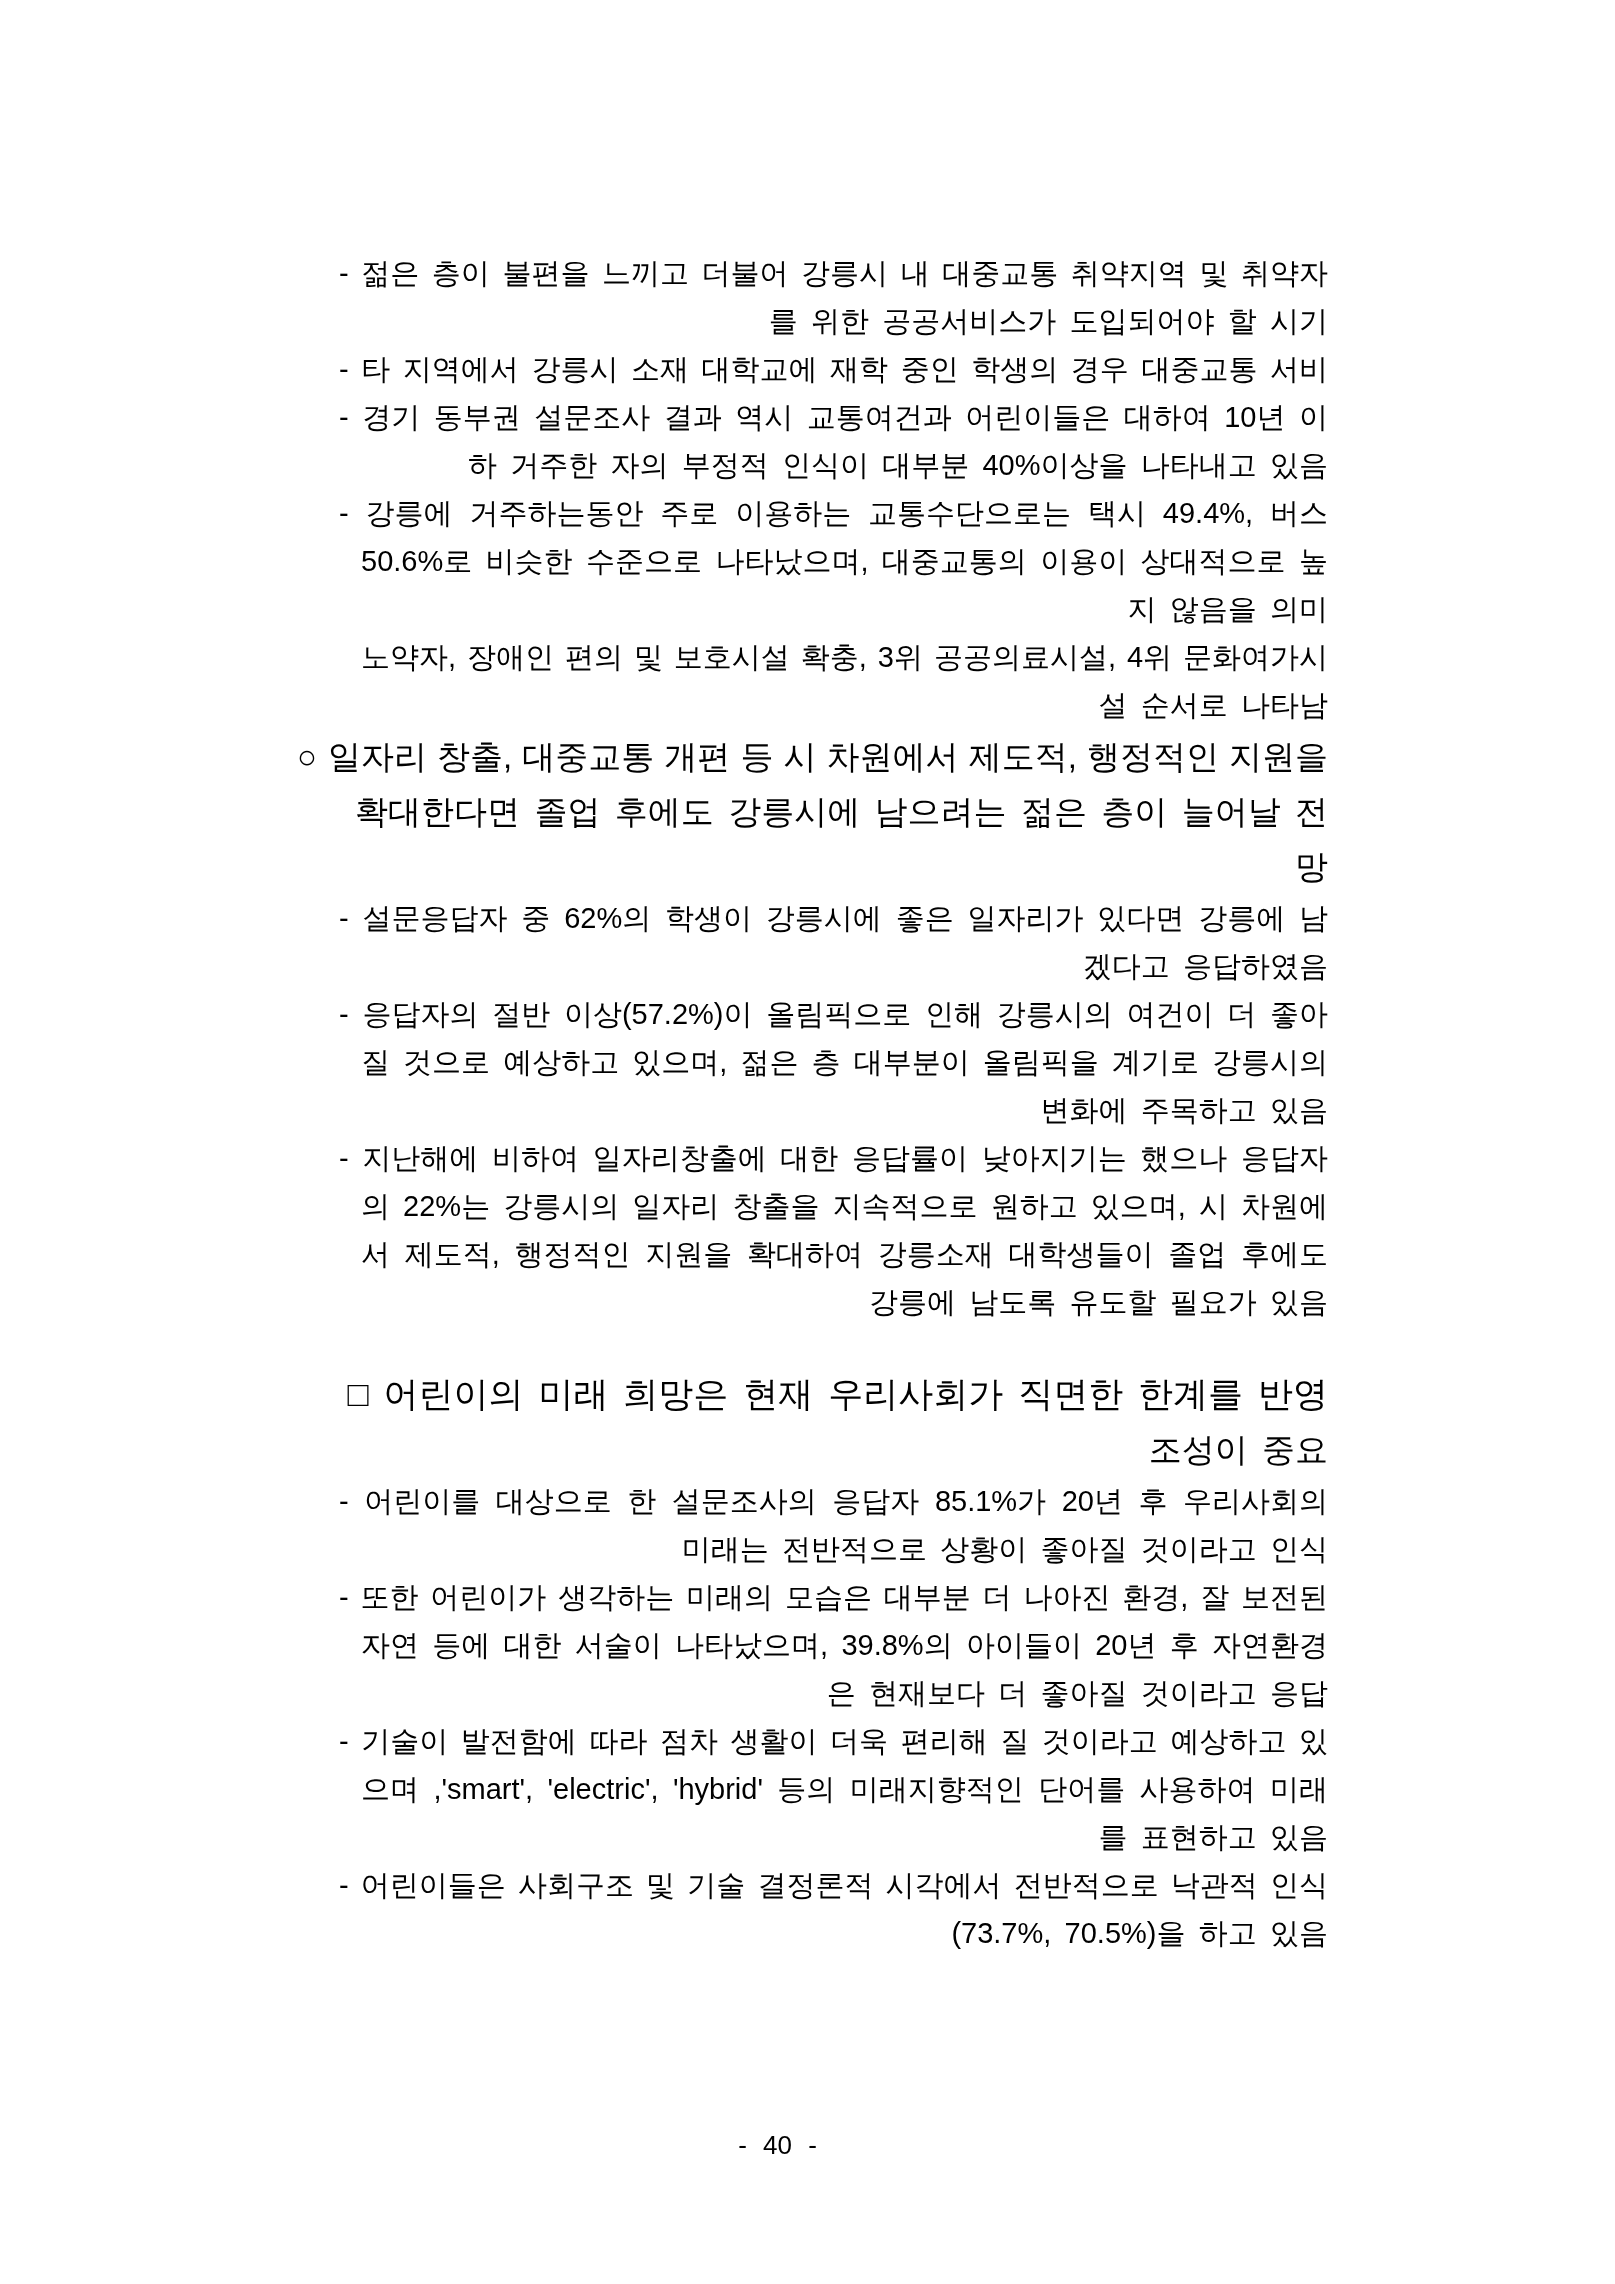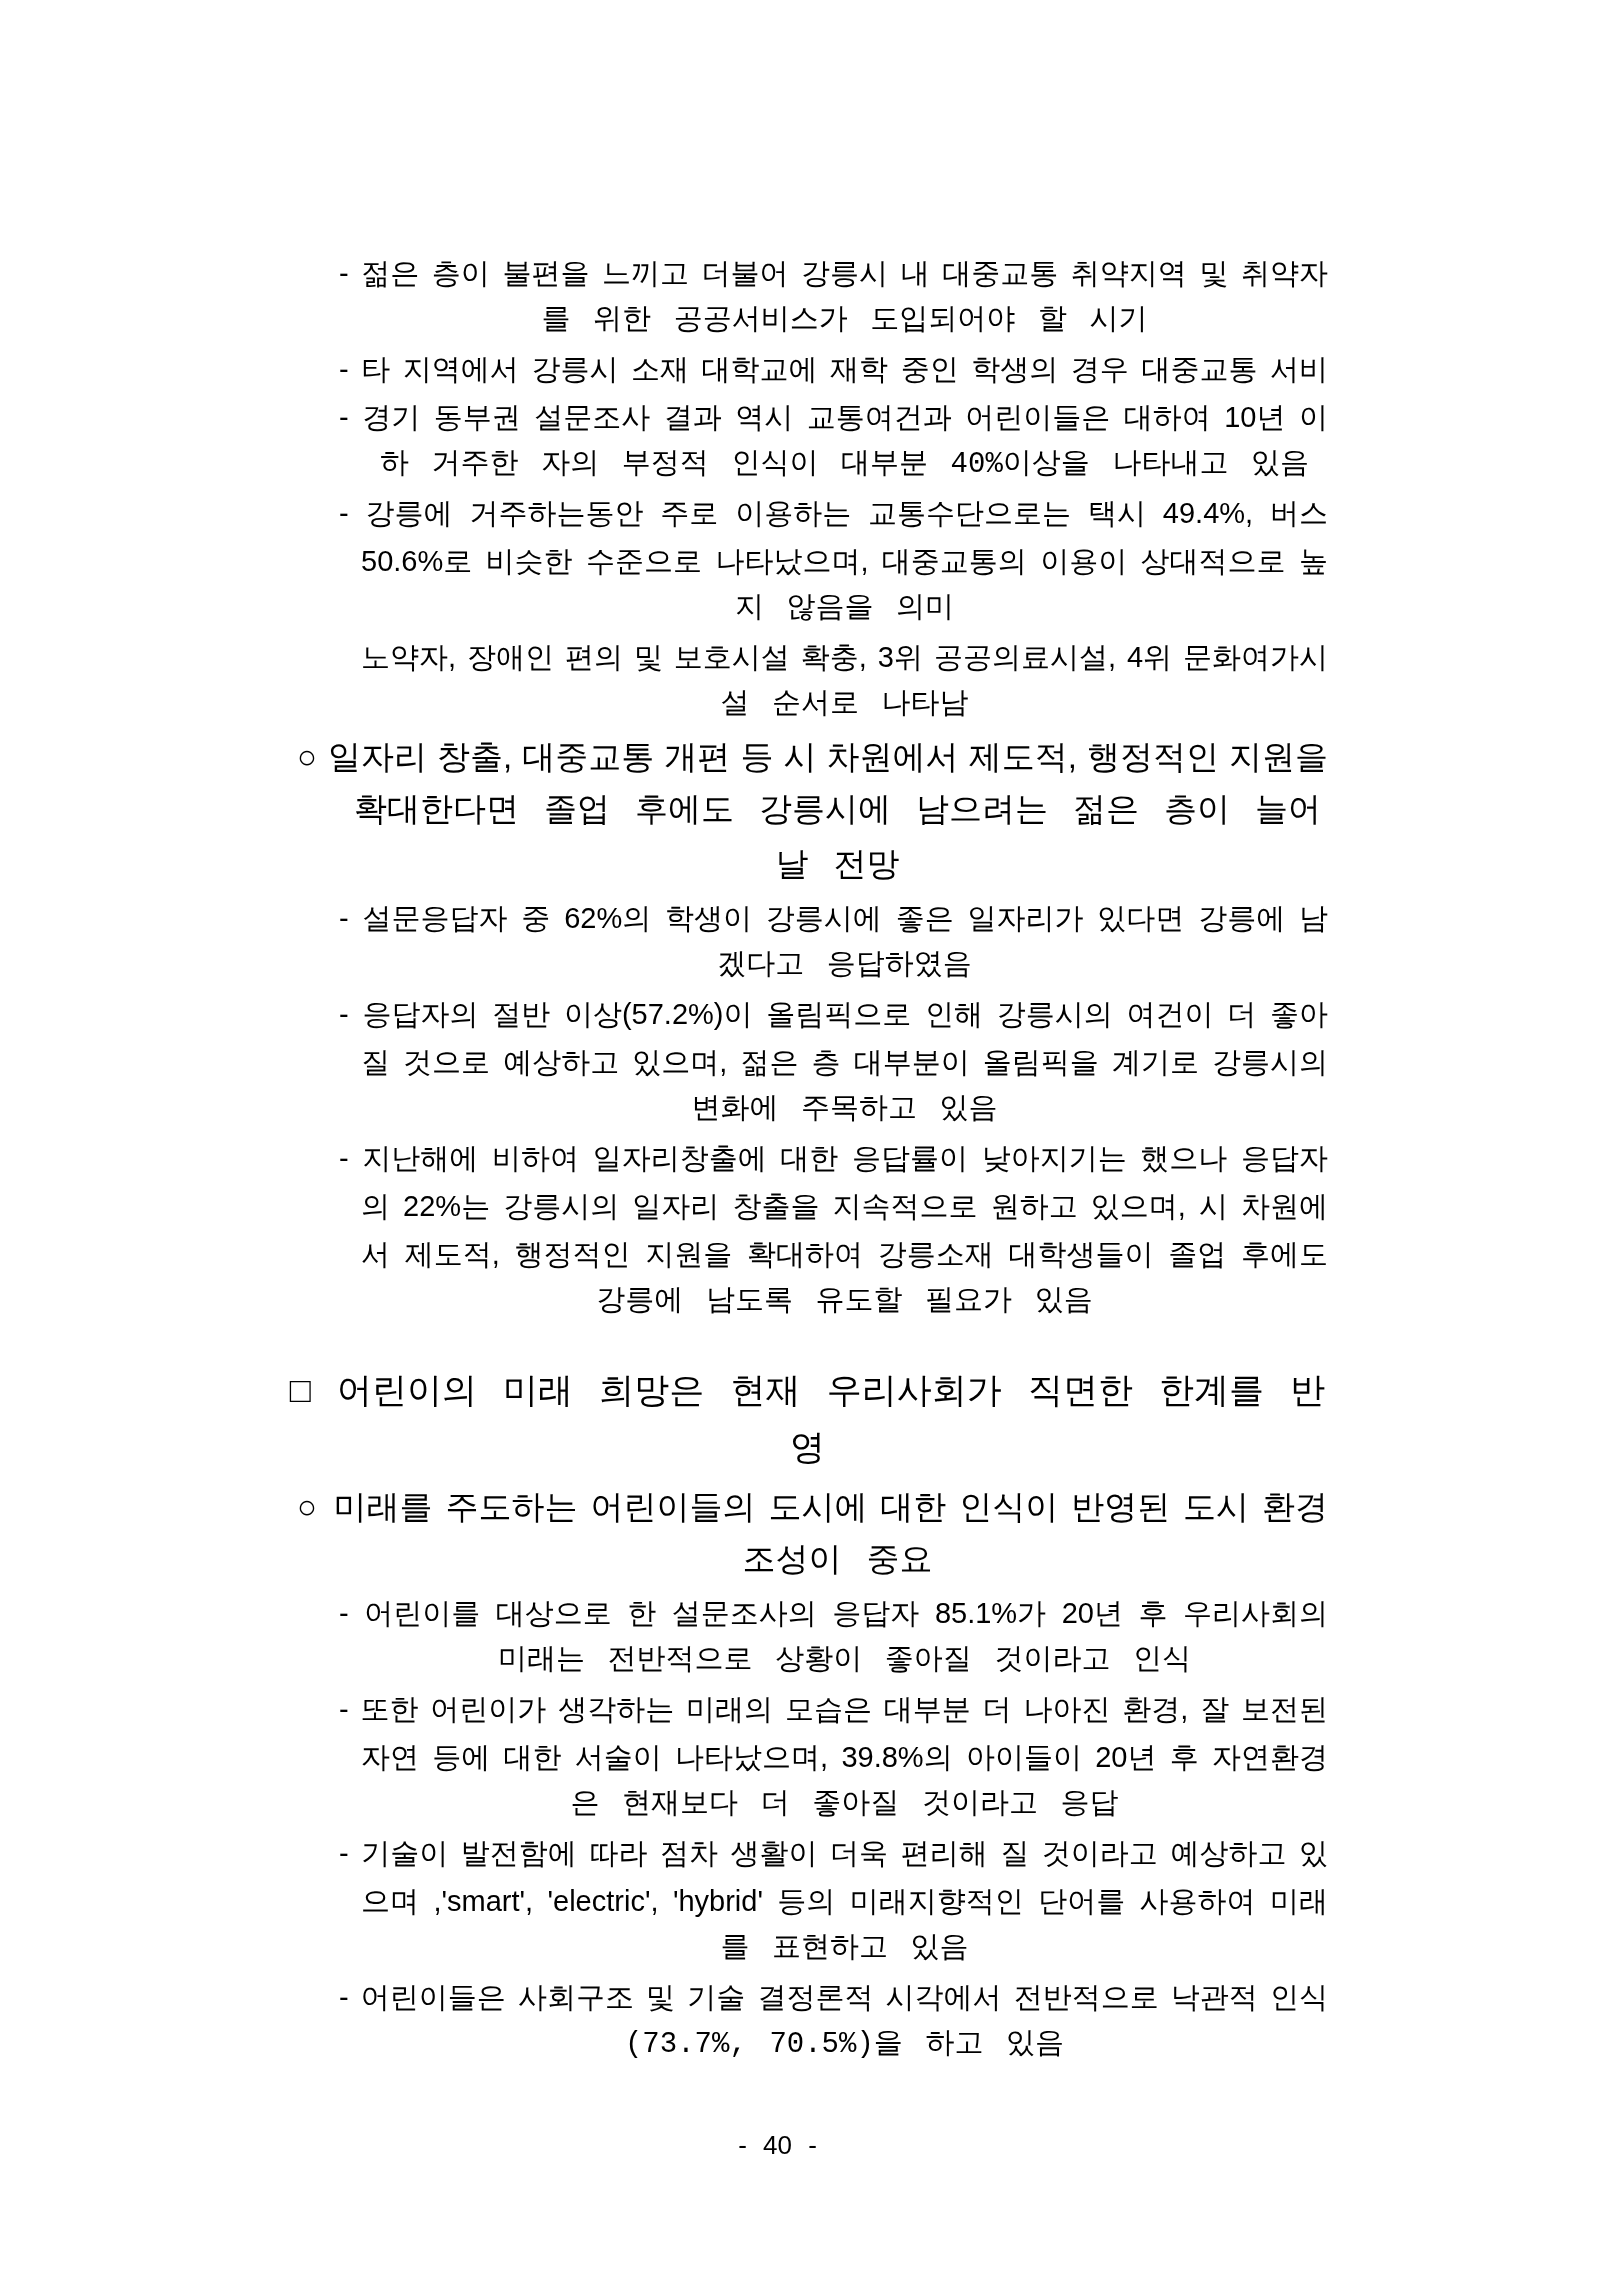--- a/index.html
+++ b/index.html
@@ -20,21 +20,21 @@
     top: 249px; left: 0; right: 0;
   }
   .item { margin-right: 227px; }
   .item.dash   { margin-left: 339px; font-size: 29px; line-height: 48px; }
   .item.circle { margin-left: 297px; font-size: 33px; line-height: 55px; }
   .item.square { margin-left: 287px; font-size: 35px; line-height: 57px; margin-top: 39px; }
   .line { white-space: normal; }
   .line.cont { padding-left: 22px; }
   .circle .line.cont { padding-left: 50px; }
   .line.just { text-align: justify; text-align-last: justify; }
-  .line.last { text-align: center; word-spacing: 5.2px; font-family: Liberation Mono, monospace; }
+  .line.last { text-align: right; word-spacing: 5.2px; }
   .footer {
     position: absolute;
     top: 2130px; left: 0; width: 100%;
     text-align: center;
     font-size: 26px;
     word-spacing: 9px;
   }
 </style>
 </head>
 <body>
@@ -88,21 +88,20 @@
       <div class="line cont just">의 22%는 강릉시의 일자리 창출을 지속적으로 원하고 있으며, 시 차원에</div>
       <div class="line cont just">서 제도적, 행정적인 지원을 확대하여 강릉소재 대학생들이 졸업 후에도</div>
       <div class="line cont last">강릉에 남도록 유도할 필요가 있음</div>
     </div>
 
     <div class="item square">
       <div class="line last">□ 어린이의 미래 희망은 현재 우리사회가 직면한 한계를 반영</div>
     </div>
 
     <div class="item circle">
-      <div class="line just">○ 미래를 주도하는 어린이들의 도시에 대한 인식이 반영된 도시 환경</div>
       <div class="line cont last">조성이 중요</div>
     </div>
 
     <div class="item dash">
       <div class="line just">- 어린이를 대상으로 한 설문조사의 응답자 85.1%가 20년 후 우리사회의</div>
       <div class="line cont last">미래는 전반적으로 상황이 좋아질 것이라고 인식</div>
     </div>
 
     <div class="item dash">
       <div class="line just">- 또한 어린이가 생각하는 미래의 모습은 대부분 더 나아진 환경, 잘 보전된</div>

